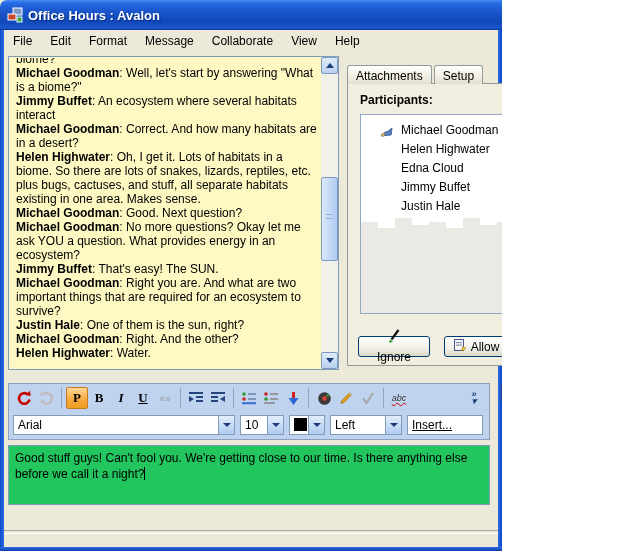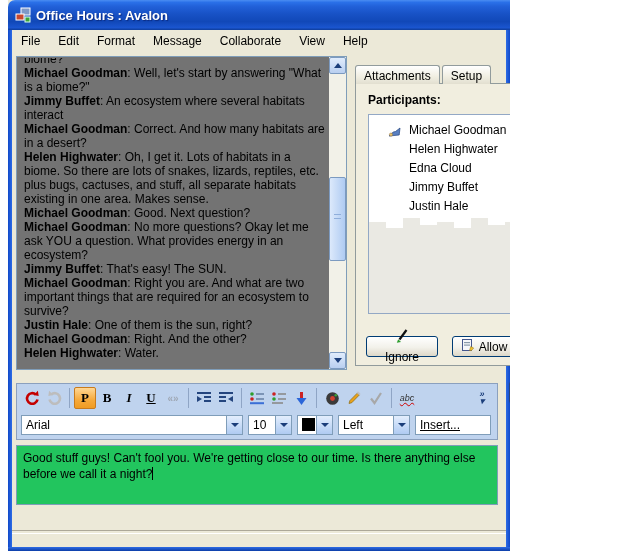--- a/index.html
+++ b/index.html
@@ -1,16 +1,16 @@
 <!DOCTYPE html>
 <html><head>
 <meta charset="utf-8">
 <style>
   html,body{margin:0;padding:0;background:#fff;font-family:"Liberation Sans",sans-serif;}
-  #window{position:relative;width:502px;height:551px;background:#ECE9D8;overflow:hidden;margin-left:8px;}
+  #window{position:relative;width:502px;height:551px;background:#ECE9D8;overflow:hidden;}
 
   
   .edge{position:absolute;background:linear-gradient(90deg,#1048c8,#2d6ce6);z-index:0;}
   .edge.l{left:0;top:28px;bottom:0;width:4px;}
   .edge.r{right:0;top:28px;bottom:0;width:4px;background:linear-gradient(90deg,#2d6ce6,#1048c8);}
   .edge.b{left:0;right:0;bottom:0;height:4px;background:linear-gradient(180deg,#2d6ce6,#0d3ea8);}
   .titlebar{position:absolute;left:0;top:0;width:619px;height:30px;border-radius:7px 7px 0 0;
     background:linear-gradient(180deg,#4a8df2 0%,#2a70e8 8%,#2160d8 22%,#1852c6 46%,#1148b8 72%,#1a55cf 92%,#0e3d9b 100%);
     display:flex;align-items:center;z-index:2;}
   .app-icon{margin-left:7px;display:flex;}
@@ -19,21 +19,21 @@
   .wb{width:21px;height:21px;border-radius:3px;border:1px solid #fff;box-sizing:border-box;display:flex;align-items:center;justify-content:center;}
   .wb.minb,.wb.maxb{background:linear-gradient(135deg,#9ABBF7 0%,#3C6CD8 55%,#1E49AE 100%);}
   .wb.closeb{background:linear-gradient(135deg,#F3A78C 0%,#DD5735 50%,#B32F0E 100%);color:#fff;font:bold 15px/1 "Liberation Sans",sans-serif;}
   .glyph-min{width:8px;height:3px;background:#fff;margin-top:10px;}
   .glyph-max{width:9px;height:8px;border:2px solid #fff;border-top-width:3px;}
 
   .menubar{position:absolute;left:4px;top:30px;right:4px;height:21px;display:flex;align-items:center;font-size:12px;color:#000;z-index:2;}
   .menu-item{padding:3px 9px;cursor:default;}
 
   
-  .chatbox{position:absolute;left:8px;top:56px;width:331px;height:314px;background:#737373;border:1px solid #7F9DB9;box-sizing:border-box;z-index:2;}
+  .chatbox{position:absolute;left:8px;top:56px;width:331px;height:314px;background:#fef9c3;border:1px solid #7F9DB9;box-sizing:border-box;z-index:2;}
   .chat-content{position:absolute;left:1px;top:1px;right:18px;bottom:1px;overflow:hidden;padding:0 3px 0 6px;font-size:12px;line-height:14px;color:#000;}
   .msg.partial{height:8px;overflow:hidden;}
   .msg.partial>span{display:block;margin-top:-6px;}
   .vscroll{position:absolute;top:0;right:0;bottom:0;width:17px;background:#F2F1E8;}
   .sb-btn{position:absolute;left:0;width:17px;height:17px;border:1px solid #7C9AC0;border-radius:2px;box-sizing:border-box;
     background:linear-gradient(180deg,#E0ECFC,#B9CFF0);display:flex;align-items:center;justify-content:center;}
   .sb-btn.up{top:0;} .sb-btn.down{bottom:0;}
   .tri-up{width:0;height:0;border-left:4px solid transparent;border-right:4px solid transparent;border-bottom:5px solid #1B3E7A;}
   .tri-down{width:0;height:0;border-left:4px solid transparent;border-right:4px solid transparent;border-top:5px solid #1B3E7A;}
   .sb-thumb{position:absolute;left:0;top:120px;width:17px;height:84px;border:1px solid #7C9AC0;border-radius:2px;box-sizing:border-box;

